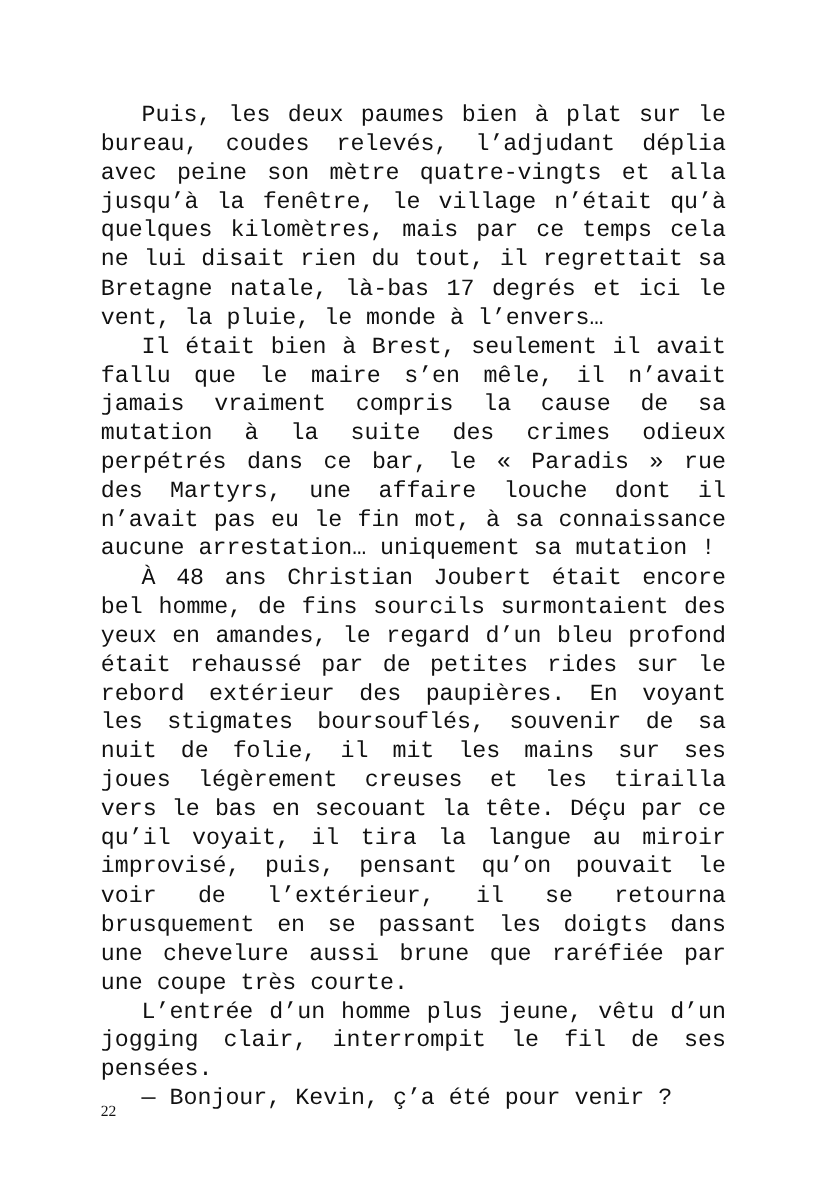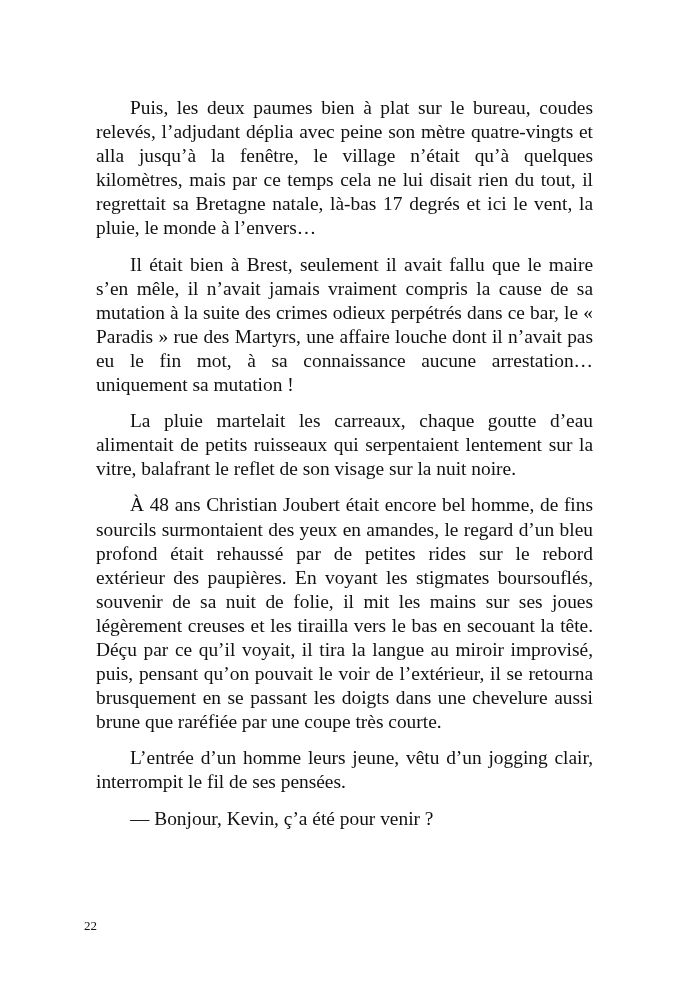--- a/index.html
+++ b/index.html
@@ -17,40 +17,40 @@
     position: absolute;
     left: 84px;
     top: 84px;
     width: 521px;
     font-family: "Liberation Serif", "DejaVu Serif", serif;
     font-size: 19.4px;
     line-height: 24.1px;
     color: #111111;
   }
   .page p {
-    margin: 12px;
+    margin: 0;
     text-indent: 34px;
     text-align: justify;
     hyphens: none;
+    font-family: Liberation Mono, monospace;
   }
   .page-number {
     position: absolute;
     left: 84px;
     top: 914px;
     font-family: Liberation Serif, serif;
     font-size: 13px;
     line-height: 24px;
     color: #111111;
   }
 </style>
 </head>
 <body>
 
 <div class="page">
   <p>Puis, les deux paumes bien à plat sur le bureau, coudes relevés, l’adjudant déplia avec peine son mètre quatre-vingts et alla jusqu’à la fenêtre, le village n’était qu’à quelques kilomètres, mais par ce temps cela ne lui disait rien du tout, il regrettait sa Bretagne natale, là-bas 17 degrés et ici le vent, la pluie, le monde à l’envers…</p>
   <p>Il était bien à Brest, seulement il avait fallu que le maire s’en mêle, il n’avait jamais vraiment compris la cause de sa mutation à la suite des crimes odieux perpétrés dans ce bar, le « Paradis » rue des Martyrs, une affaire louche dont il n’avait pas eu le fin mot, à sa connaissance aucune arrestation… uniquement sa mutation !</p>
-  <p>La pluie martelait les carreaux, chaque goutte d’eau alimentait de petits ruisseaux qui serpentaient lentement sur la vitre, balafrant le reflet de son visage sur la nuit noire.</p>
   <p>À 48 ans Christian Joubert était encore bel homme, de fins sourcils surmontaient des yeux en amandes, le regard d’un bleu profond était rehaussé par de petites rides sur le rebord extérieur des paupières. En voyant les stigmates boursouflés, souvenir de sa nuit de folie, il mit les mains sur ses joues légèrement creuses et les tirailla vers le bas en secouant la tête. Déçu par ce qu’il voyait, il tira la langue au miroir improvisé, puis, pensant qu’on pouvait le voir de l’extérieur, il se retourna brusquement en se passant les doigts dans une chevelure aussi brune que raréfiée par une coupe très courte.</p>
-  <p>L’entrée d’un homme leurs jeune, vêtu d’un jogging clair, interrompit le fil de ses pensées.</p>
+  <p>L’entrée d’un homme plus jeune, vêtu d’un jogging clair, interrompit le fil de ses pensées.</p>
   <p>— Bonjour, Kevin, ç’a été pour venir ?</p>
 </div>
 
 <div class="page-number">22</div>
 
 </body></html>

